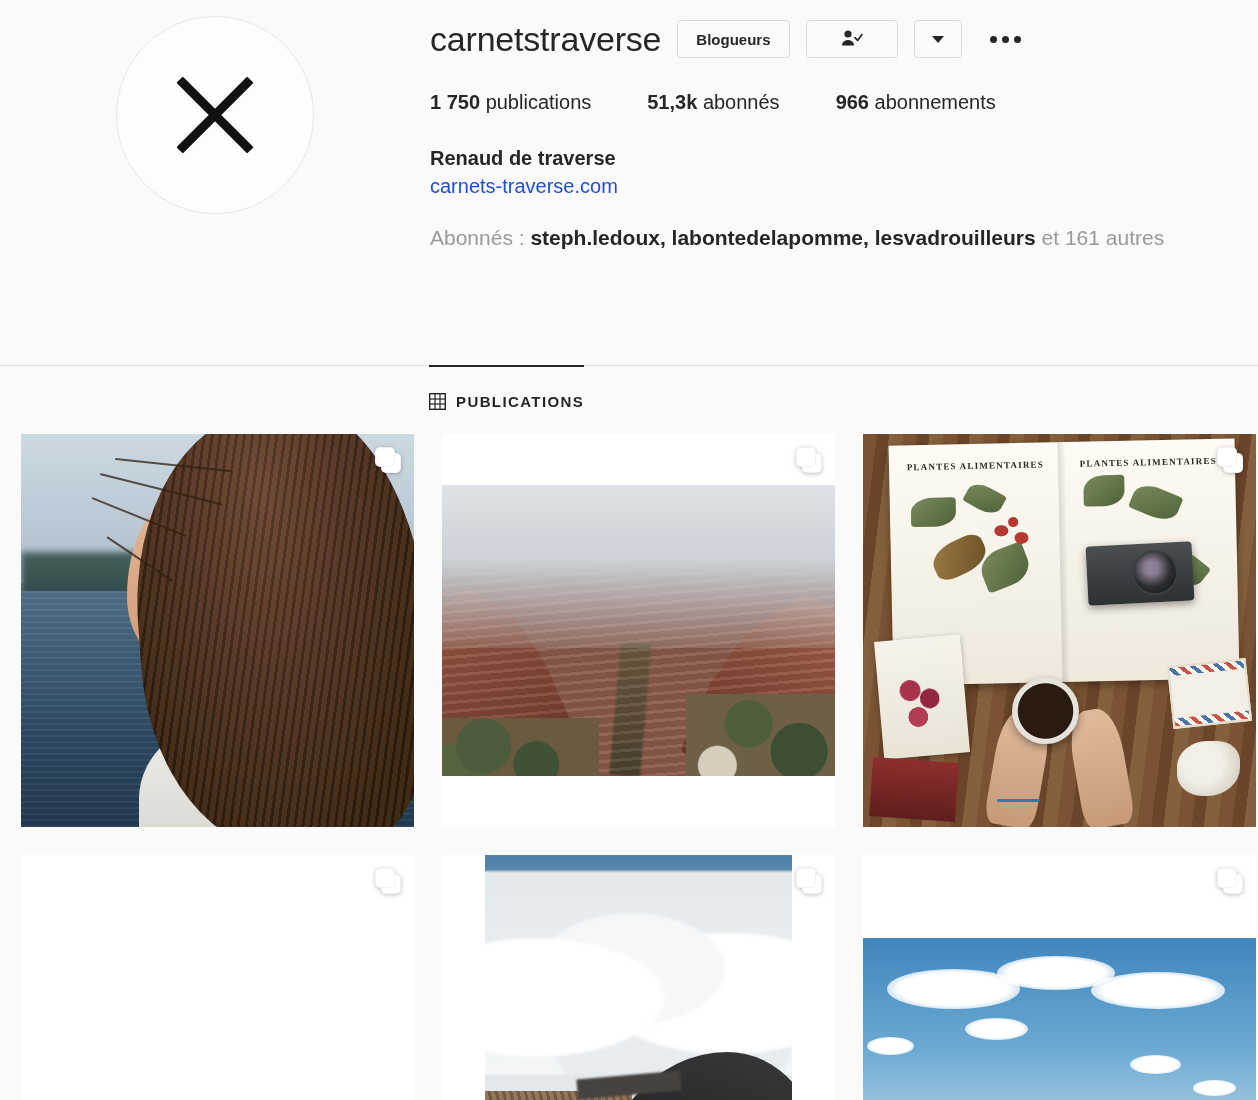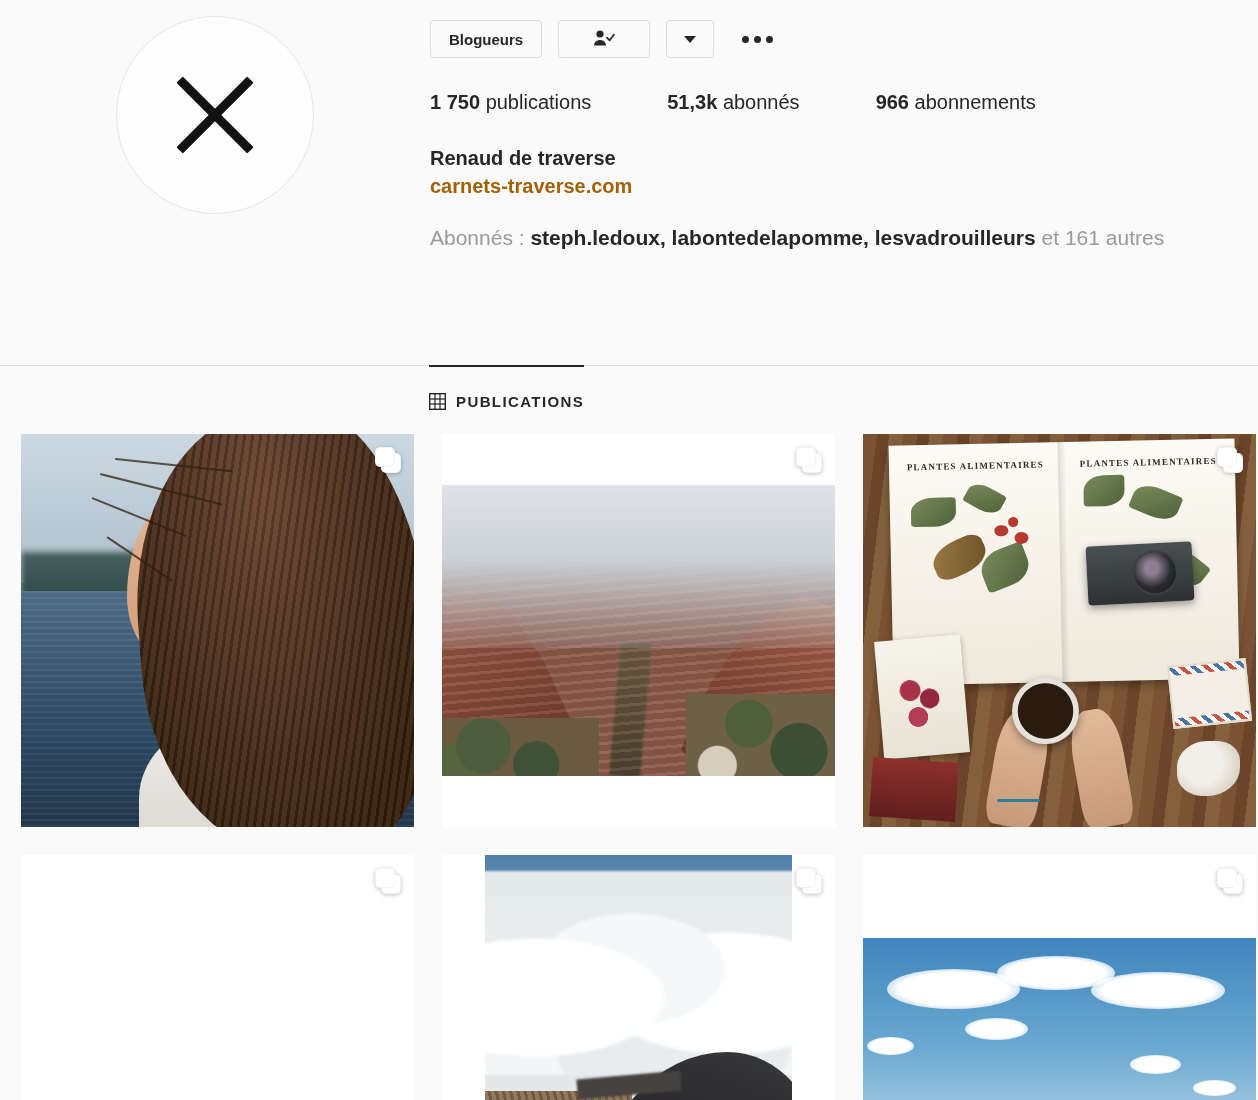--- a/index.html
+++ b/index.html
@@ -81,28 +81,28 @@
     border-left: 6px solid transparent;
     border-right: 6px solid transparent;
     border-top: 7px solid #262626;
   }
   .dots {
     display: inline-flex; align-items: center; gap: 5px;
     padding: 0 6px; cursor: pointer; margin-left: 6px;
   }
   .dots i { width: 7px; height: 7px; border-radius: 50%; background: #262626; display: block; }
 
-  .stats-row { display: flex; gap: 76px; margin-top: 26px; }
+  .stats-row { display: flex; gap: 56px; margin-top: 26px; }
   .stat { font-size: 20px; color: #262626; font-weight: 400; }
   .stat b { font-weight: bold; }
 
   .bio { margin-top: 30px; max-width: 760px; }
   .full-name { font-size: 20px; font-weight: bold; color: #262626; line-height: 1.45; }
   .bio-text  { font-size: 20px; color: #262626; line-height: 1.55; font-weight: 400; }
-  .bio-link  { font-size: 20px; color: #a16207; font-weight: bold; text-decoration: none; display: inline-block; margin-top: 2px; }
+  .bio-link  { font-size: 20px; color: #1d4ed8; font-weight: normal; text-decoration: none; display: inline-block; margin-top: 2px; }
 
   .followed-by { margin-top: 25px; font-size: 21px; color: #999999; line-height: 1.4; }
   .followed-by b { color: #262626; font-weight: bold; }
 
   
   .tabs-bar {
     border-top: 1px solid #e0e0e0;
     height: 72px;
     display: flex;
     padding-left: 429px;
@@ -420,20 +420,21 @@
 
     <div class="avatar-col">
       <div class="avatar">
         <div class="avatar-x"></div>
       </div>
     </div>
 
     <div class="info-col">
 
       <div class="name-row">
+        <div class="username">carnetstraverse</div>
 
         <button class="btn btn-contact">Blogueurs</button>
 
         <button class="btn btn-following">
           <span>
             <svg width="22" height="18" viewBox="0 0 22 18" fill="none">
               <circle cx="7" cy="5" r="3.6" fill="#262626"></circle>
               <path d="M1 16.5c0-3.3 2.7-5.6 6-5.6s6 2.3 6 5.6" fill="#262626"></path>
               <path d="M14 8.6l2.6 2.8L21 5.6" stroke="#262626" stroke-width="1.7" stroke-linecap="round" stroke-linejoin="round"></path>
             </svg>

